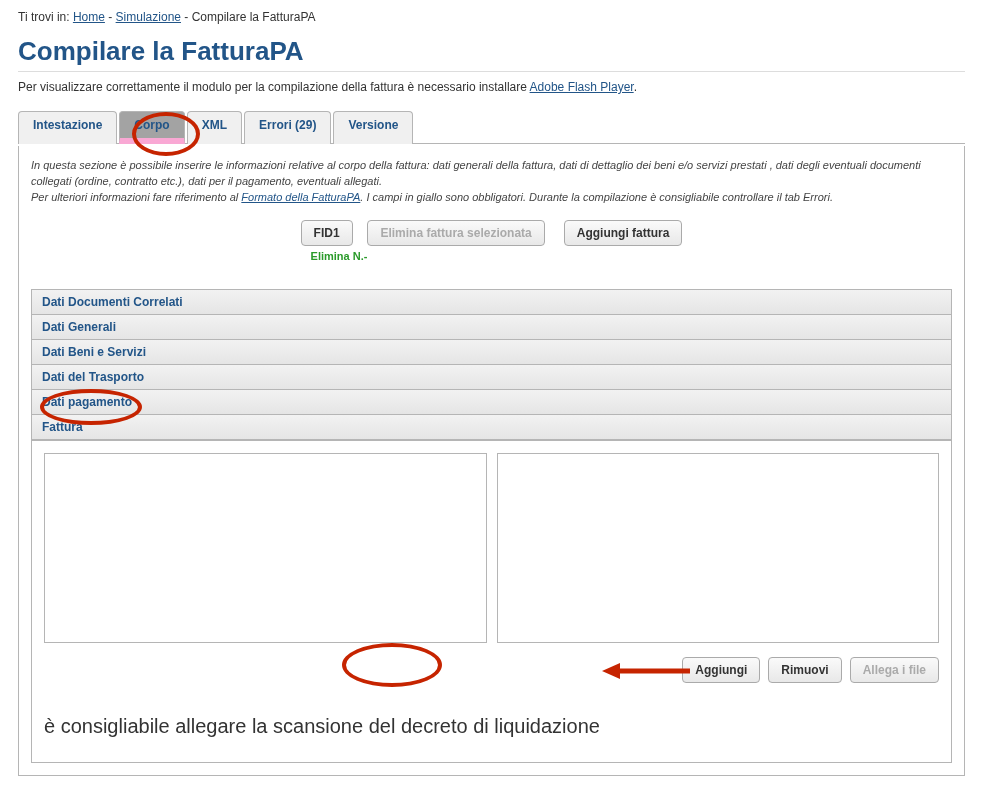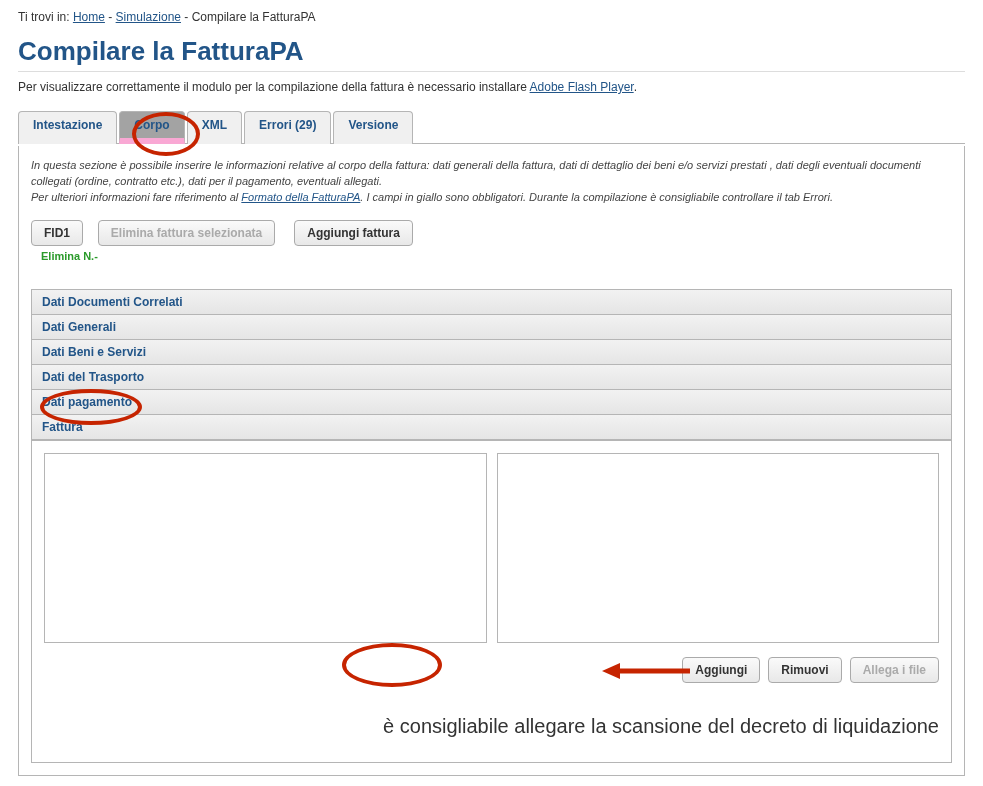--- a/index.html
+++ b/index.html
@@ -8,34 +8,34 @@
 .breadcrumb a{color:#225588;text-decoration:underline}
 h1{color:#225588;font-size:26px;font-weight:bold;margin-bottom:8px;border-bottom:1px solid #ddd;padding-bottom:4px}
 .subtitle{font-size:12px;color:#333;margin-bottom:16px}
 .subtitle a{color:#225588;text-decoration:underline}
 .tabs{display:flex;border-bottom:1px solid #b5b5b5;margin-bottom:2px;position:relative}
 .tab{padding:6px 14px;font-size:12px;font-weight:bold;color:#225588;background:#f0f0f0;border:1px solid #b5b5b5;border-bottom:none;margin-right:2px;border-radius:4px 4px 0 0;cursor:pointer;position:relative;bottom:-1px}
 .tab.active{background:#a3a3a3;border-bottom:6px solid #f9a8d4;z-index:2}
 .tab-panel{border:1px solid #b5b5b5;border-top:none;padding:12px;background:#fff}
 .section-desc{font-style:italic;font-size:11px;color:#444;line-height:1.45}
 .section-desc a{color:#225588;text-decoration:underline;font-style:italic}
-.toolbar-row{display:flex;justify-content:flex-start;align-items:flex-start;margin-top:14px;margin-bottom:27px}
+.toolbar-row{display:flex;justify-content:center;align-items:flex-start;margin-top:14px;margin-bottom:27px}
 .fid-wrapper{display:flex;flex-direction:column;align-items:flex-start;gap:4px}
 .btn{padding:5px 12px;font-size:12px;font-weight:bold;color:#333;background:linear-gradient(#fafafa,#e8e8e8);border:1px solid #aaa;border-radius:4px;cursor:pointer}
 .btn:disabled,.btn.disabled{color:#aaa;cursor:default}
 .fattura-label{font-size:11px;font-weight:bold;color:#2a9a2a;margin-left:10px}
 .right-btns{display:flex;gap:19px}
 .accordion{border:1px solid #b5b5b5;margin-top:10px}
 .acc-item{border-bottom:1px solid #b5b5b5;background:linear-gradient(#f2f2f2,#e5e5e5);padding:5px 10px;font-size:12px;font-weight:bold;color:#225588;cursor:pointer}
 .acc-item:last-of-type{border-bottom:none}
 .acc-content{padding:12px 12px 24px;border-top:1px solid #b5b5b5;background:#fff}
 .two-panes{display:flex;gap:10px;margin-bottom:14px}
 .pane{flex:1;height:190px;border:1px solid #b5b5b5;background:#fff}
 .pane-btns{display:flex;justify-content:flex-end;gap:8px;position:relative}
-.note{text-align:right;font-size:20px;color:#333;margin-top:32px;font-family:Arial,sans-serif}
+.note{text-align:left;font-size:20px;color:#333;margin-top:32px;font-family:Arial,sans-serif}
 .circle{position:absolute;border:4px solid #c62400;border-radius:50%;pointer-events:none}
 .circle-corpo{width:68px;height:44px;left:114px;top:102px;z-index:10}
 .outer-rel{position:relative}
 .arrow{position:absolute;pointer-events:none}
 .circle-allegati{width:102px;height:36px;left:8px;top:-26px}
 .circle-aggiungi{width:100px;height:44px}
 .acc-rel{position:relative}
 .btns-rel{position:relative}
 .bottom-frame{border-top:1px solid #ccc;margin-top:18px}
 </style>

